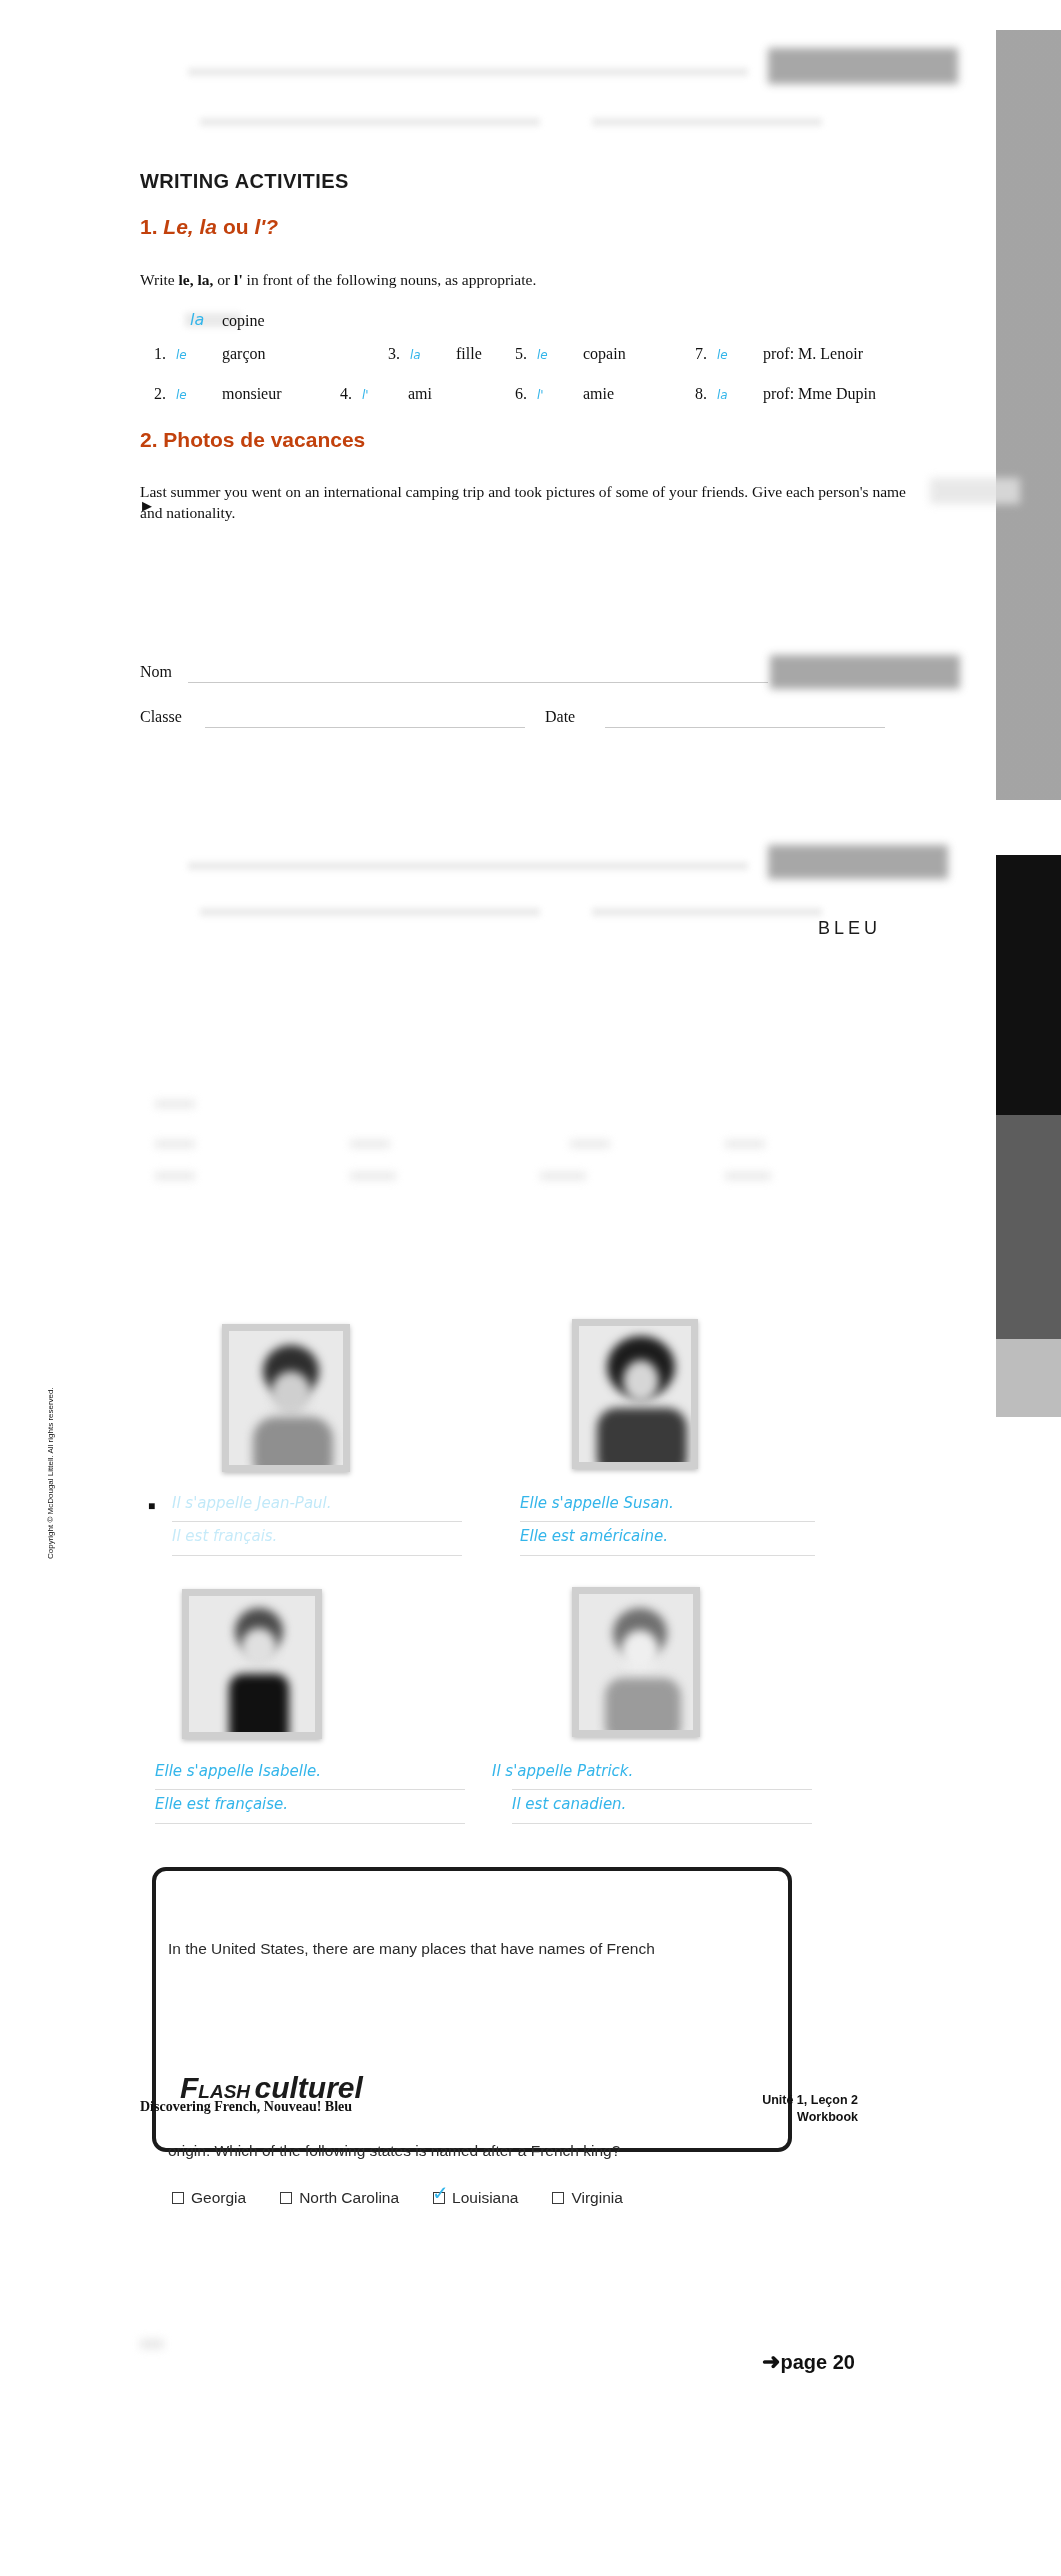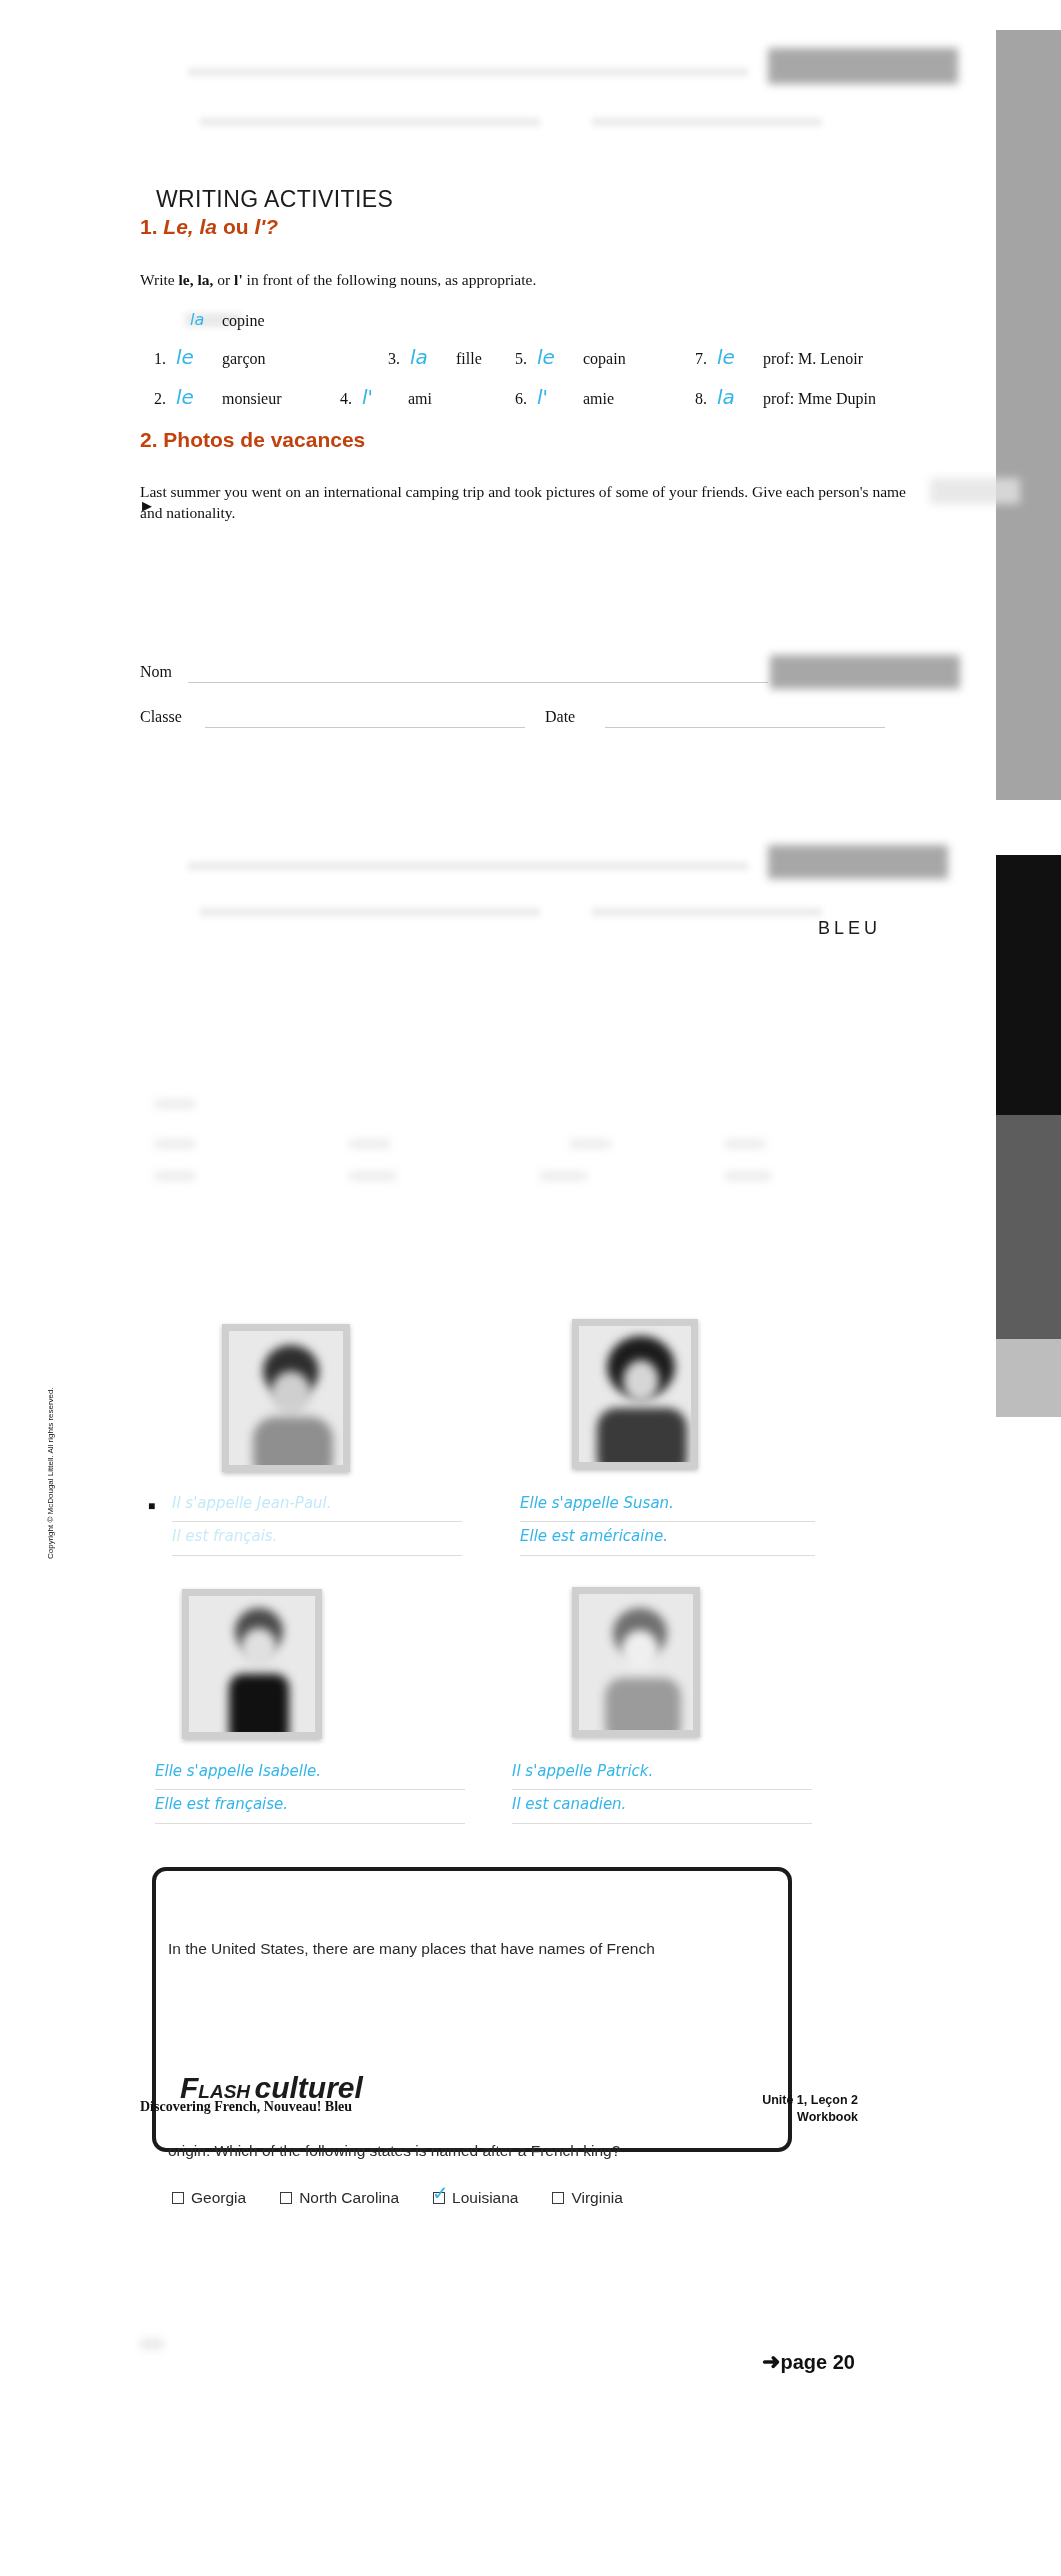--- a/index.html
+++ b/index.html
@@ -40,22 +40,22 @@
     transform-origin:left top;
     font-family:"Liberation Sans", sans-serif;
     font-weight:bold; color:#fff;
   }
 
   
   .col { position:absolute; left:140px; width:760px; }
 
   h1.wa {
     font-family:"Liberation Sans", sans-serif;
-    font-weight:normal; font-size:23px; letter-spacing:0.4px;
-    color:#1b1b1b; margin:16px;
+    font-weight:bold; font-size:20px; letter-spacing:0.4px;
+    color:#1b1b1b; margin:0;
   }
   h2.ex {
     font-family:"Liberation Sans", sans-serif;
     font-weight:bold; font-size:21px; color:#c2410c; margin:0;
   }
   h2.ex .it { font-style:italic; }
   .instr { font-size:15.5px; color:#111; line-height:1.35; margin:0; }
   .instr b { font-weight:bold; }
 
   
@@ -65,21 +65,21 @@
     color:#33b5ea;
     font-weight:400;
   }
 
   
   .model { font-size:16px; color:#111; position:absolute; }
   .grid1 { position:absolute; width:760px; }
   .g-row { position:relative; height:30px; }
   .g-item { position:absolute; white-space:nowrap; font-size:16px; color:#111; }
   .g-num { display:inline-block; width:22px; }
-  .g-ans { display:inline-block; width:46px; font-size:20px; }
+  .g-ans { display:inline-block; width:46px; font-size:12px; }
   .g-word { }
 
   
   .field-label { font-size:16px; color:#111; position:absolute; }
   .rule {
     position:absolute; height:1px; background:#c9c9c9;
   }
 
   
   .frame {
@@ -288,21 +288,21 @@
       <div class="blob" style="left:42px; top:36px; width:38px; height:42px; background:#efefef;"></div>
       <div class="blob" style="left:26px; top:84px; width:76px; height:66px; background:#9b9b9b; border-radius:18px;"></div>
     </div>
   </div>
 
   <div class="ans-line hand" style="left:155px; top:1762px;">Elle s'appelle Isabelle.</div>
   <div class="ans-rule" style="left:155px; top:1789px; width:310px;"></div>
   <div class="ans-line hand" style="left:155px; top:1795px;">Elle est française.</div>
   <div class="ans-rule" style="left:155px; top:1823px; width:310px;"></div>
 
-  <div class="ans-line hand" style="left:512px; top:1762px;">Il s'appelle Patrick.</div>
+  <div class="ans-line hand" style="left:492px; top:1762px;">Il s'appelle Patrick.</div>
   <div class="ans-rule" style="left:512px; top:1789px; width:300px;"></div>
   <div class="ans-line hand" style="left:512px; top:1795px;">Il est canadien.</div>
   <div class="ans-rule" style="left:512px; top:1823px; width:300px;"></div>
 
   <div class="fc-box" style="left:152px; top:1867px; width:640px; height:285px;"></div>
 
   <div style="position:absolute; left:168px; top:2077px; width:260px; height:28px; background:#fff;"></div>
 
   <div class="fc-title" style="left:180px; top:2071px;">
     <span class="big">F</span><span class="sm">LASH</span>&nbsp;<span class="big">culturel</span>

